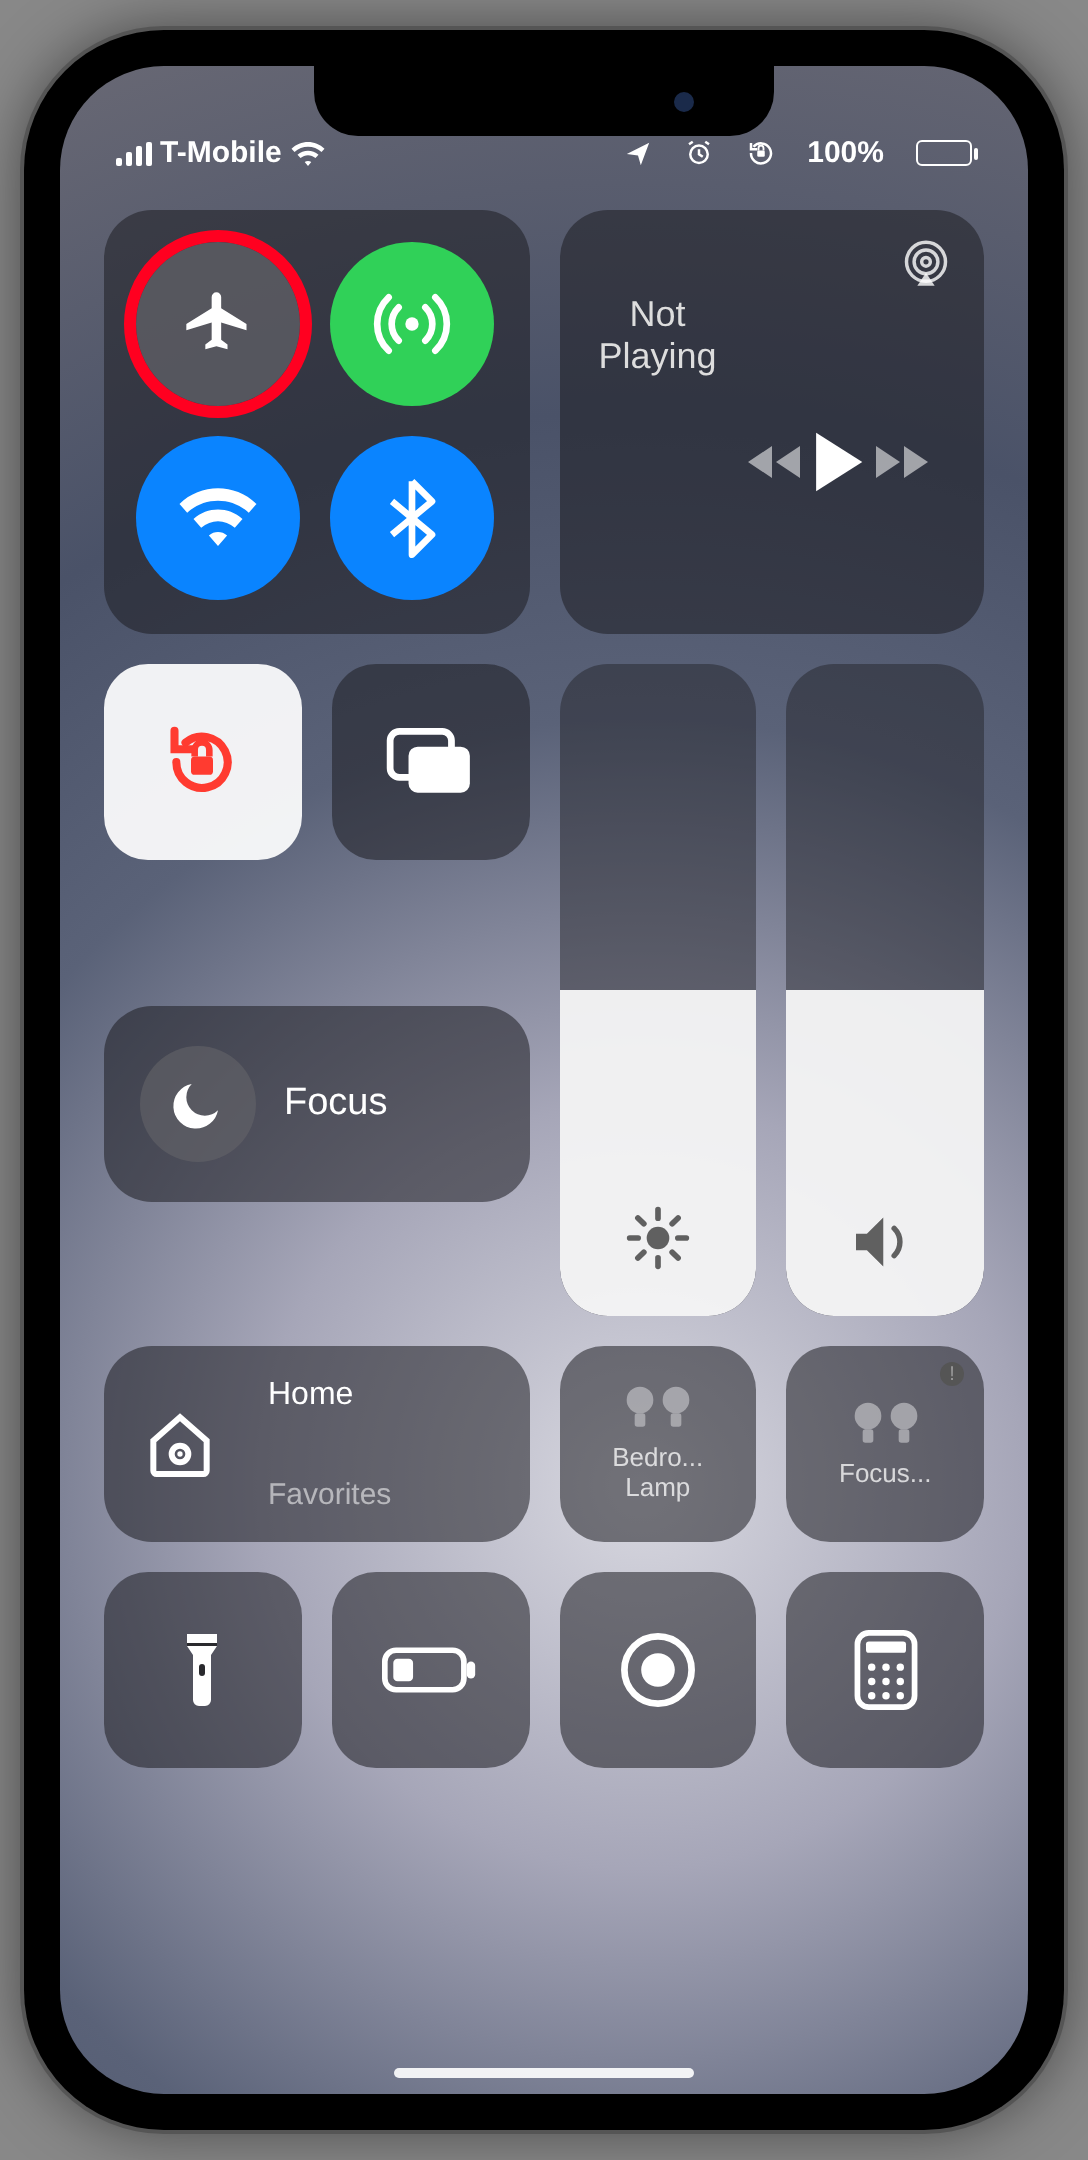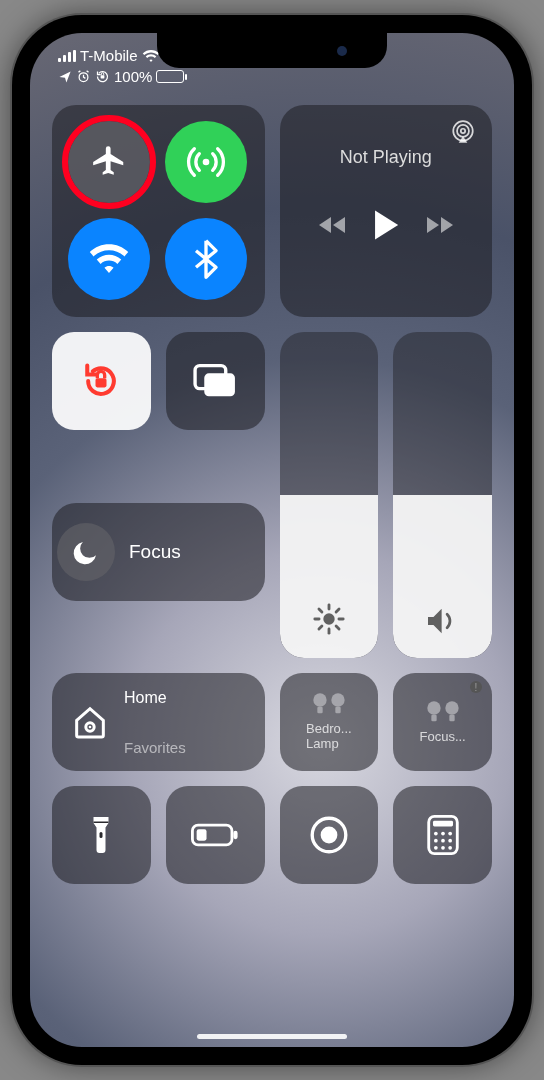--- a/index.html
+++ b/index.html
@@ -48,30 +48,29 @@
     width: 10px; height: 10px; border-radius: 50%;
     background: #1a2a4a;
   }
   .status-bar {
     position: absolute;
     top: 0;
     left: 0; right: 0;
     height: 52px;
     display: flex;
     justify-content: space-between;
-    align-items: flex-start;
+    align-items: flex-end;
     padding: 14px 28px 0;
     color: #fff;
     font-size: 15px;
-    font-weight: 400;
+    font-weight: 700;
     z-index: 5;
-    flex-direction: column;
   }
   .status-left { display: flex; align-items: center; gap: 4px; }
-  .status-right { display: flex; align-items: center; gap: 4px; }
+  .status-right { display: flex; align-items: center; gap: 16px; }
   .signal-bars { display: flex; align-items: flex-end; gap: 2px; height: 12px; }
   .signal-bars span { width: 3px; background: #fff; border-radius: 1px; }
   .sb1 { height: 4px; } .sb2 { height: 7px; } .sb3 { height: 10px; } .sb4 { height: 12px; }
   .wifi-ico, .nav-ico, .alarm-ico, .lock-rot-ico { display:inline-flex; }
   .battery-outer {
     width: 28px; height: 13px; border: 1.5px solid #fff; border-radius: 3px;
     position: relative;
   }
   .battery-outer::after {
     content:''; position:absolute; right:-4px; top:3px; width:2px; height:6px; background:#fff; border-radius:1px;
@@ -109,38 +108,38 @@
   .highlight-ring {
     position: absolute; inset: -6px;
     border: 6px solid #ff0020;
     border-radius: 50%;
   }
   
   .media-tile {
     height: 212px;
     padding: 16px;
     position: relative;
-    display: flex; flex-direction: column;
+    display: flex; flex-direction: row;
   }
   .airplay-corner { position:absolute; top:14px; right:16px; }
   .media-title { color: #ddd; font-size: 18px; margin-top: 26px; text-align:center; }
   .media-controls { display:flex; align-items:center; justify-content:space-around; margin-top: 40px; padding: 0 8px; }
   .mc-icon { color: rgba(255,255,255,0.55); }
   .mc-play { color: #fff; }
   
   .small-pair {
     display: grid; grid-template-columns: 1fr 1fr; gap: 15px; height: 98px;
   }
   .small-tile {
     background: rgba(30,30,35,0.55); border-radius: 22px;
     display:flex; align-items:center; justify-content:center;
   }
   .small-white { background: rgba(255,255,255,0.92); }
   .focus-tile {
-    height: 98px; display:flex; align-items:center; gap: 14px; padding: 0 5px;
+    height: 98px; display:flex; align-items:center; gap: 14px; padding: 0 18px;
   }
   .focus-icon-circ {
     width: 58px; height:58px; border-radius:50%; background: rgba(100,100,105,0.6);
     display:flex; align-items:center; justify-content:center;
   }
   .focus-label { color:#fff; font-size: 19px; font-weight:400; }
   
   .sliders {
     display:grid; grid-template-columns:1fr 1fr; gap:15px; height: 326px;
     grid-row: span 2;
@@ -151,33 +150,33 @@
   .slider-fill {
     position:absolute; left:0; right:0; bottom:0; background: rgba(255,255,255,0.9);
     border-radius: 0 0 24px 24px;
   }
   .slider-icon {
     position:absolute; left:50%; bottom:22px; transform:translateX(-50%);
     color: rgba(80,80,80,0.9);
   }
   
   .home-tile {
-    height: 98px; display:flex; align-items:center; gap:14px; padding:0 18px;
+    height: 98px; display:flex; align-items:center; gap:24px; padding:0 18px;
   }
   .home-text { display:flex; flex-direction:column; }
   .home-text .ht1 { color:#fff; font-size:16px; }
   .home-text .ht2 { color:rgba(255,255,255,0.55); font-size:15px;margin-top:32px; }
   .hk-pair { display:grid; grid-template-columns:1fr 1fr; gap:15px; height:98px; }
   .hk-tile {
     background: rgba(30,30,35,0.55); border-radius:22px;
     display:flex; flex-direction:column; align-items:center; justify-content:center;
     padding: 8px 6px; position:relative;
   }
   .hk-bulbs { display:flex; gap:2px; margin-bottom:6px; }
-  .hk-label { color: rgba(255,255,255,0.75); font-size:13px; text-align:left; line-height:1.15; }
+  .hk-label { color: rgba(255,255,255,0.75); font-size:13px; text-align:center; line-height:1.15; }
   .hk-dot { position:absolute; top:8px; right:10px; width:12px; height:12px; border-radius:50%; background:#555; display:flex; align-items:center; justify-content:center; color:#999; font-size:10px; }
   
   .quad { grid-column: 1 / span 2; display:grid; grid-template-columns: repeat(4, 1fr); gap:15px; height:98px; }
   .quad .small-tile { border-radius:22px; }
   .home-indicator {
     position:absolute; bottom:8px; left:50%; transform:translateX(-50%);
     width: 150px; height:5px; border-radius:3px; background: rgba(255,255,255,0.9);
   }
   svg { display:block; }
 </style>

